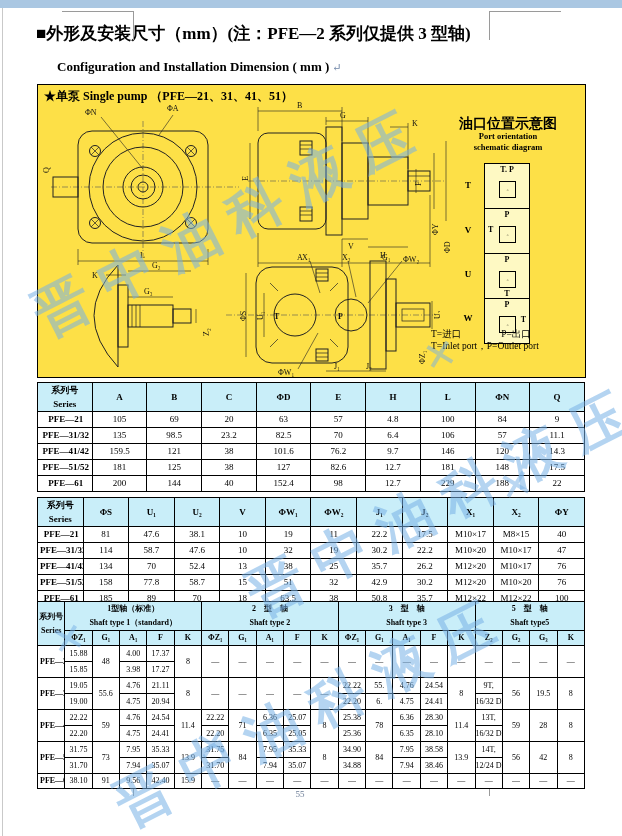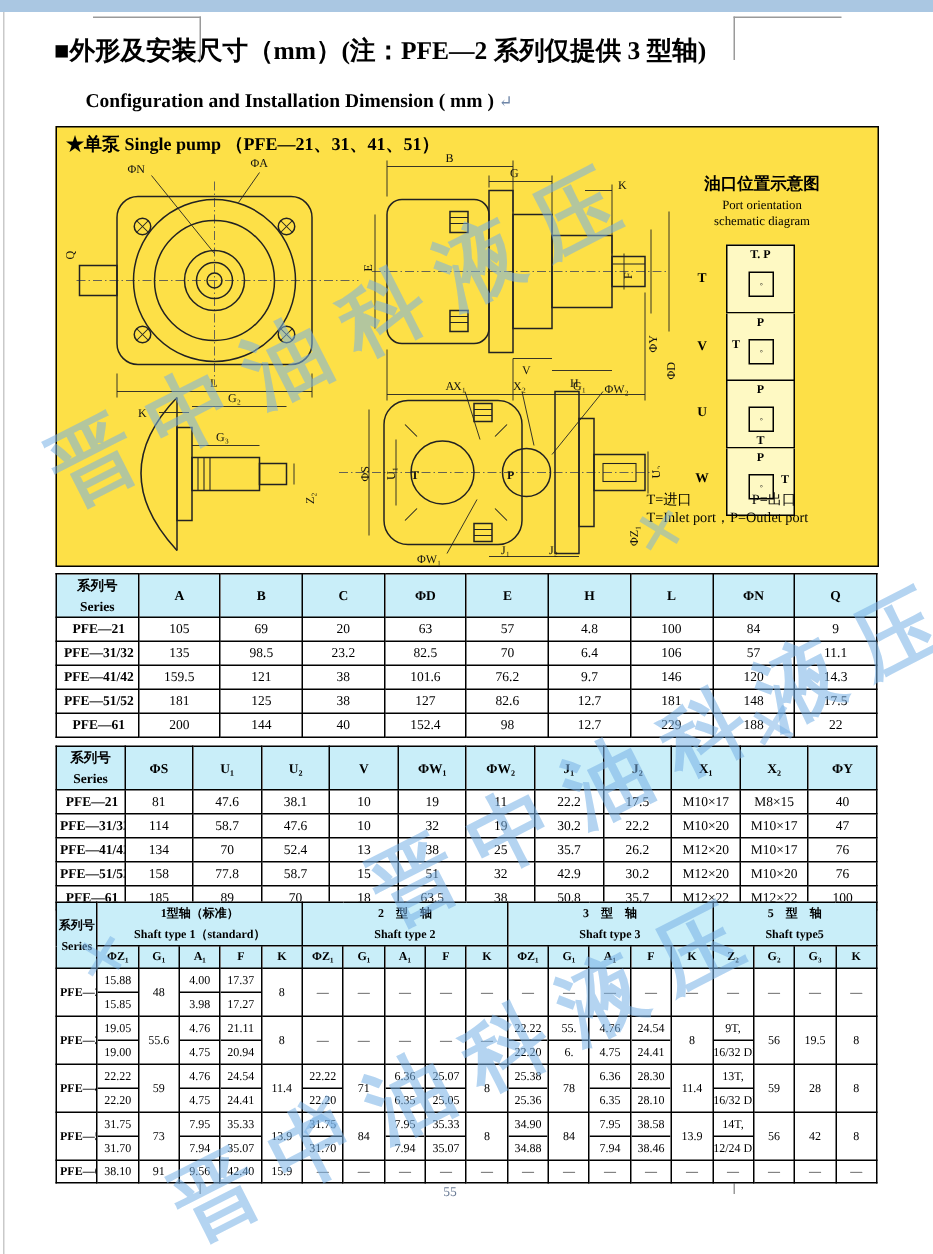--- a/index.html
+++ b/index.html
@@ -24,22 +24,22 @@
   .pump-box-title{position:absolute;left:6px;top:3px;font-size:12px;font-weight:bold;white-space:nowrap}
 
   svg{position:absolute}
   svg text{font-family:"Liberation Serif","DejaVu Serif",serif;font-size:8px;fill:#111}
   .ln{stroke:#222;stroke-width:1;fill:none}
   .lnt{stroke:#222;stroke-width:.7;fill:none}
   .cl{stroke:#555;stroke-width:.6;fill:none;stroke-dasharray:6 2 1 2}
   .dim{stroke:#222;stroke-width:.6;fill:none}
 
   
-  .port-title{position:absolute;left:448px;top:115px;width:120px;text-align:center;font-size:11px;font-weight:bold;z-index:2}
-  .port-sub{position:absolute;left:443px;top:131px;width:130px;text-align:center;font-size:8.5px;font-weight:normal;line-height:11px;z-index:2}
+  .port-title{position:absolute;left:448px;top:115px;width:120px;text-align:center;font-size:14px;font-weight:bold;z-index:2}
+  .port-sub{position:absolute;left:443px;top:131px;width:130px;text-align:center;font-size:8.5px;font-weight:bold;line-height:11px;z-index:2}
   .port-stack{position:absolute;left:484px;top:163px;width:46px;z-index:2}
   .pcell{position:relative;height:44px;border:1px solid #000;border-top:none;background:#fef9c3}
   .pcell:first-child{border-top:1px solid #000}
   .pcell .ptop{position:absolute;left:0;right:0;top:1px;text-align:center;font-size:8px;font-weight:bold}
   .pcell .psq{position:absolute;left:50%;top:50%;width:15px;height:15px;margin:-5px 0 0 -8px;border:1px solid #000;
     display:flex;align-items:center;justify-content:center;font-size:6px}
   .pcell .pside{position:absolute;font-size:8px;font-weight:bold}
   .ps-left{left:3px;top:16px}
   .ps-right{right:3px;top:16px}
   .ps-bottom{left:0;right:0;bottom:0;text-align:center}

